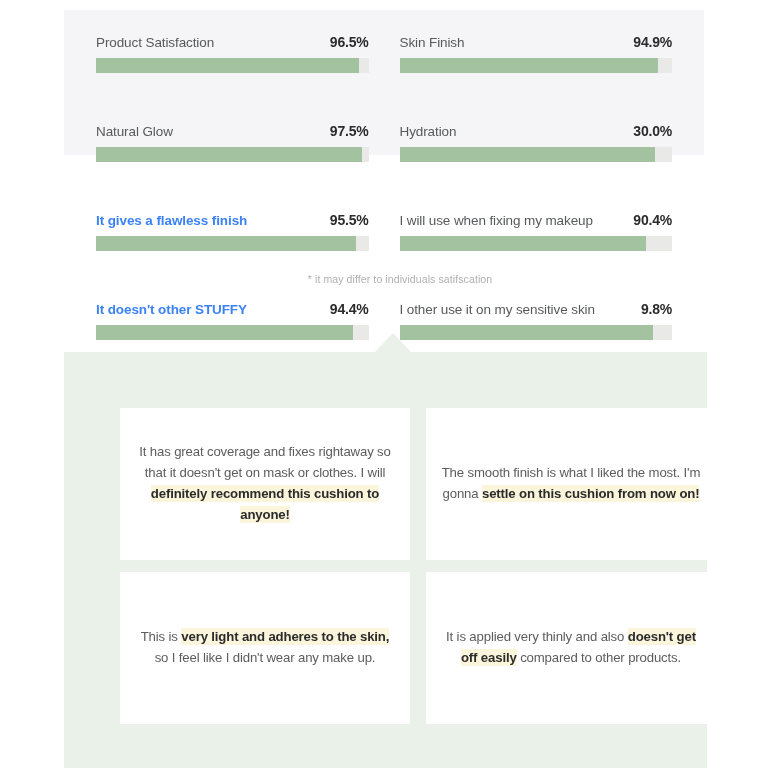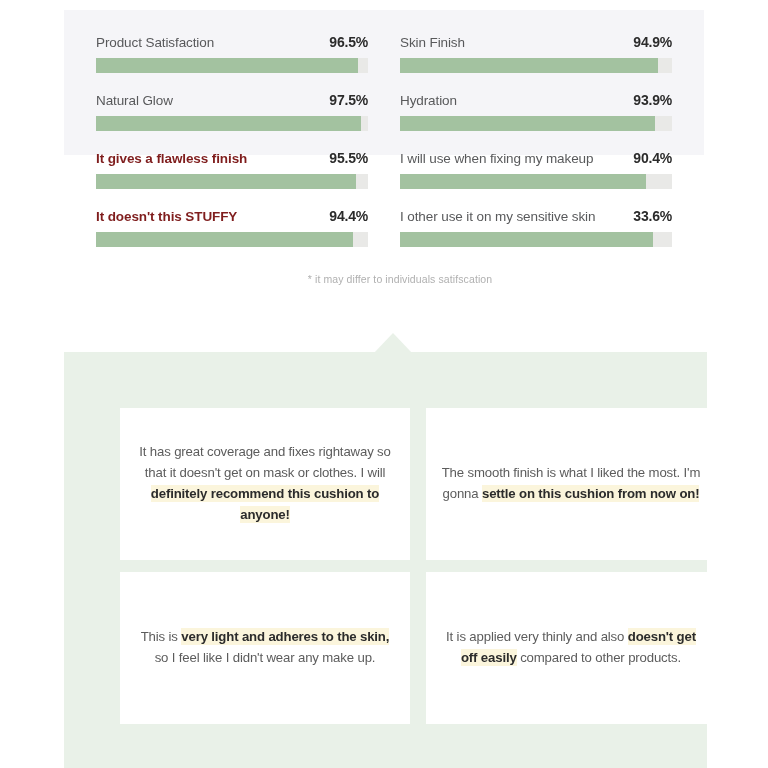--- a/index.html
+++ b/index.html
@@ -20,35 +20,36 @@
   }
   .stats-grid {
     position: absolute;
     left: 64px; top: 10px;
     width: 640px;
     padding: 24px 32px 0 32px;
     display: grid;
     grid-template-columns: 1fr 1fr;
     column-gap: 32px;
     row-gap: 0;
+    gap: 31px;
   }
   .stat-row { padding-bottom: 19px; }
   .stat-head {
     display: flex;
     align-items: baseline;
     justify-content: space-between;
     margin-bottom: 8px;
   }
   .stat-label {
     font-size: 13.5px;
     color: #58595b;
     letter-spacing: -0.1px;
     white-space: nowrap;
   }
-  .stat-label.strong { font-weight: 700; color: #7f1d1d; }
+  .stat-label.strong { font-weight: 700; color: #3b82f6; }
   .stat-value {
     font-size: 14px;
     font-weight: 700;
     color: #2b2b2b;
     letter-spacing: -0.2px;
   }
   .bar-track {
     position: relative;
     height: 15px;
     width: 100%;
@@ -151,21 +152,21 @@
           <span class="stat-label">Natural Glow</span>
           <span class="stat-value">97.5%</span>
         </div>
         <div class="bar-track" style="background: rgb(233, 233, 231);">
           <div class="bar-fill" style="width: 97.5%; background: rgb(163, 194, 160);"></div>
         </div>
       </div>
       <div class="stat-row">
         <div class="stat-head">
           <span class="stat-label">Hydration</span>
-          <span class="stat-value">93.9%</span>
+          <span class="stat-value">30.0%</span>
         </div>
         <div class="bar-track" style="background: rgb(233, 233, 231);">
           <div class="bar-fill" style="width: 93.9%; background: rgb(163, 194, 160);"></div>
         </div>
       </div>
       <div class="stat-row">
         <div class="stat-head">
           <span class="stat-label strong">It gives a flawless finish</span>
           <span class="stat-value">95.5%</span>
         </div>
@@ -177,31 +178,31 @@
         <div class="stat-head">
           <span class="stat-label">I will use when fixing my makeup</span>
           <span class="stat-value">90.4%</span>
         </div>
         <div class="bar-track" style="background: rgb(233, 233, 231);">
           <div class="bar-fill" style="width: 90.4%; background: rgb(163, 194, 160);"></div>
         </div>
       </div>
       <div class="stat-row">
         <div class="stat-head">
-          <span class="stat-label strong">It doesn't this STUFFY</span>
+          <span class="stat-label strong">It doesn't other STUFFY</span>
           <span class="stat-value">94.4%</span>
         </div>
         <div class="bar-track" style="background: rgb(233, 233, 231);">
           <div class="bar-fill" style="width: 94.4%; background: rgb(163, 194, 160);"></div>
         </div>
       </div>
       <div class="stat-row">
         <div class="stat-head">
           <span class="stat-label">I other use it on my sensitive skin</span>
-          <span class="stat-value">33.6%</span>
+          <span class="stat-value">9.8%</span>
         </div>
         <div class="bar-track" style="background: rgb(233, 233, 231);">
           <div class="bar-fill" style="width: 92.9%; background: rgb(163, 194, 160);"></div>
         </div>
       </div>
     </div>
 
   <div class="footnote">* it may differ to individuals satifscation</div>
 
   <div class="pointer"></div>

